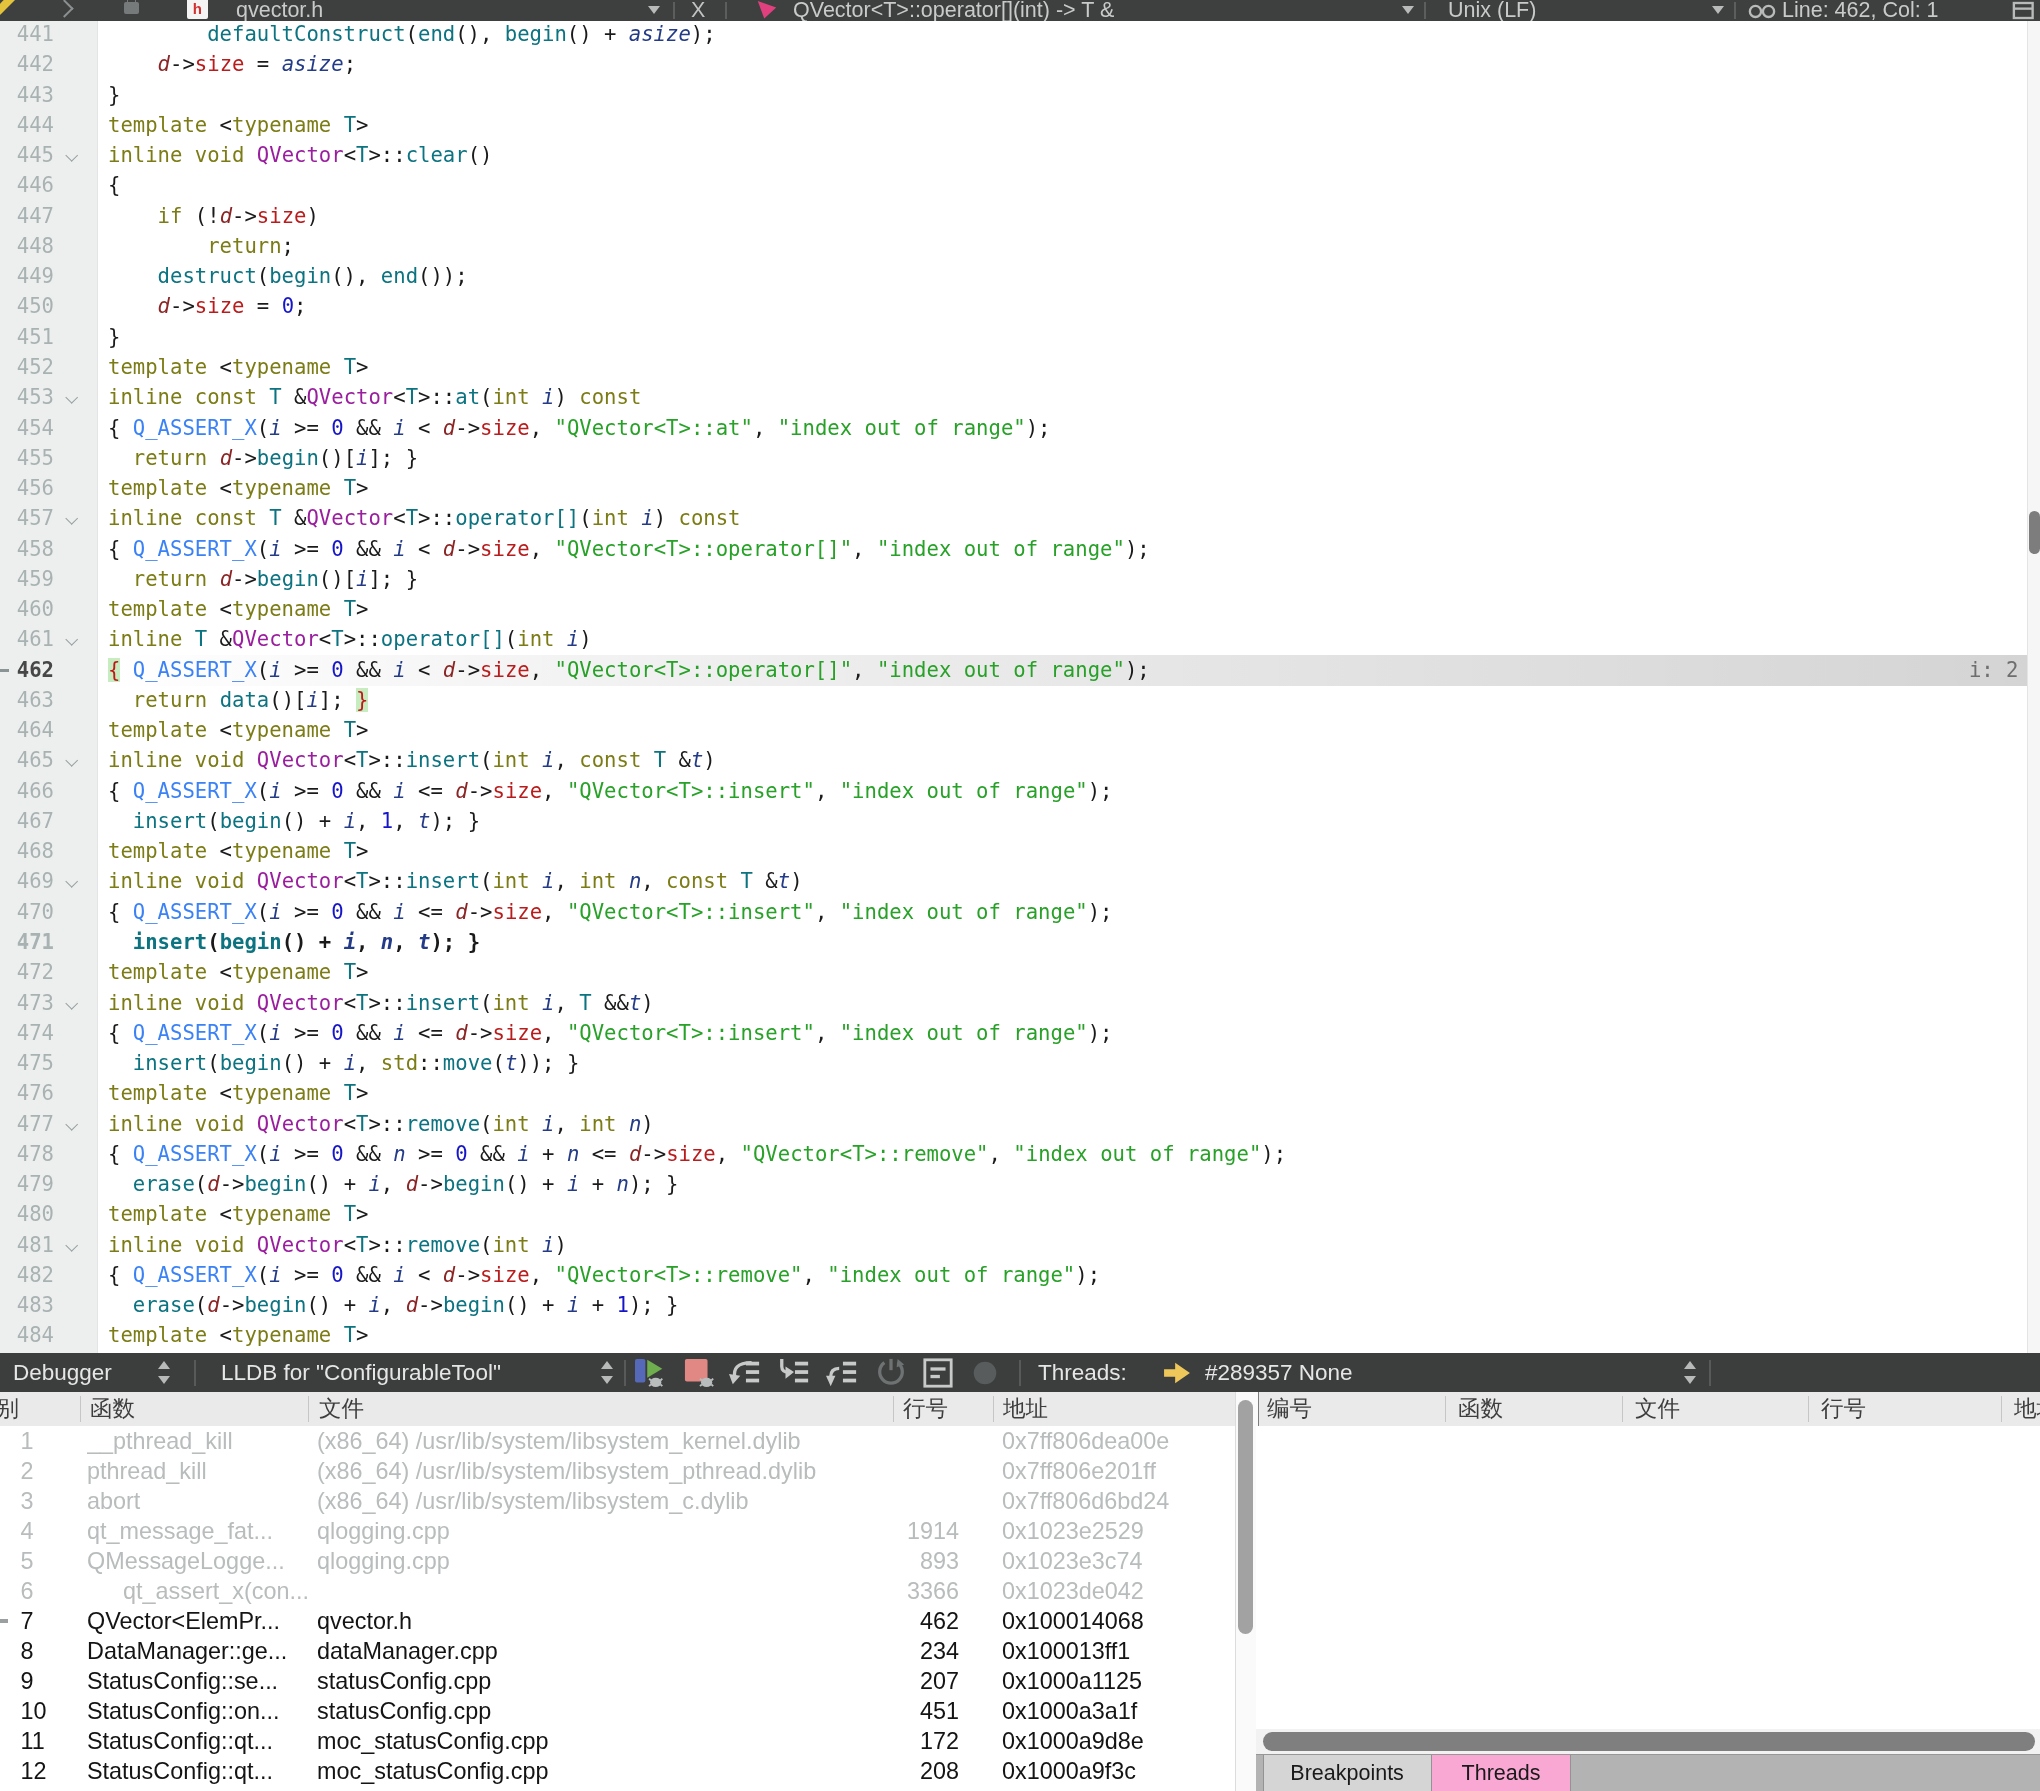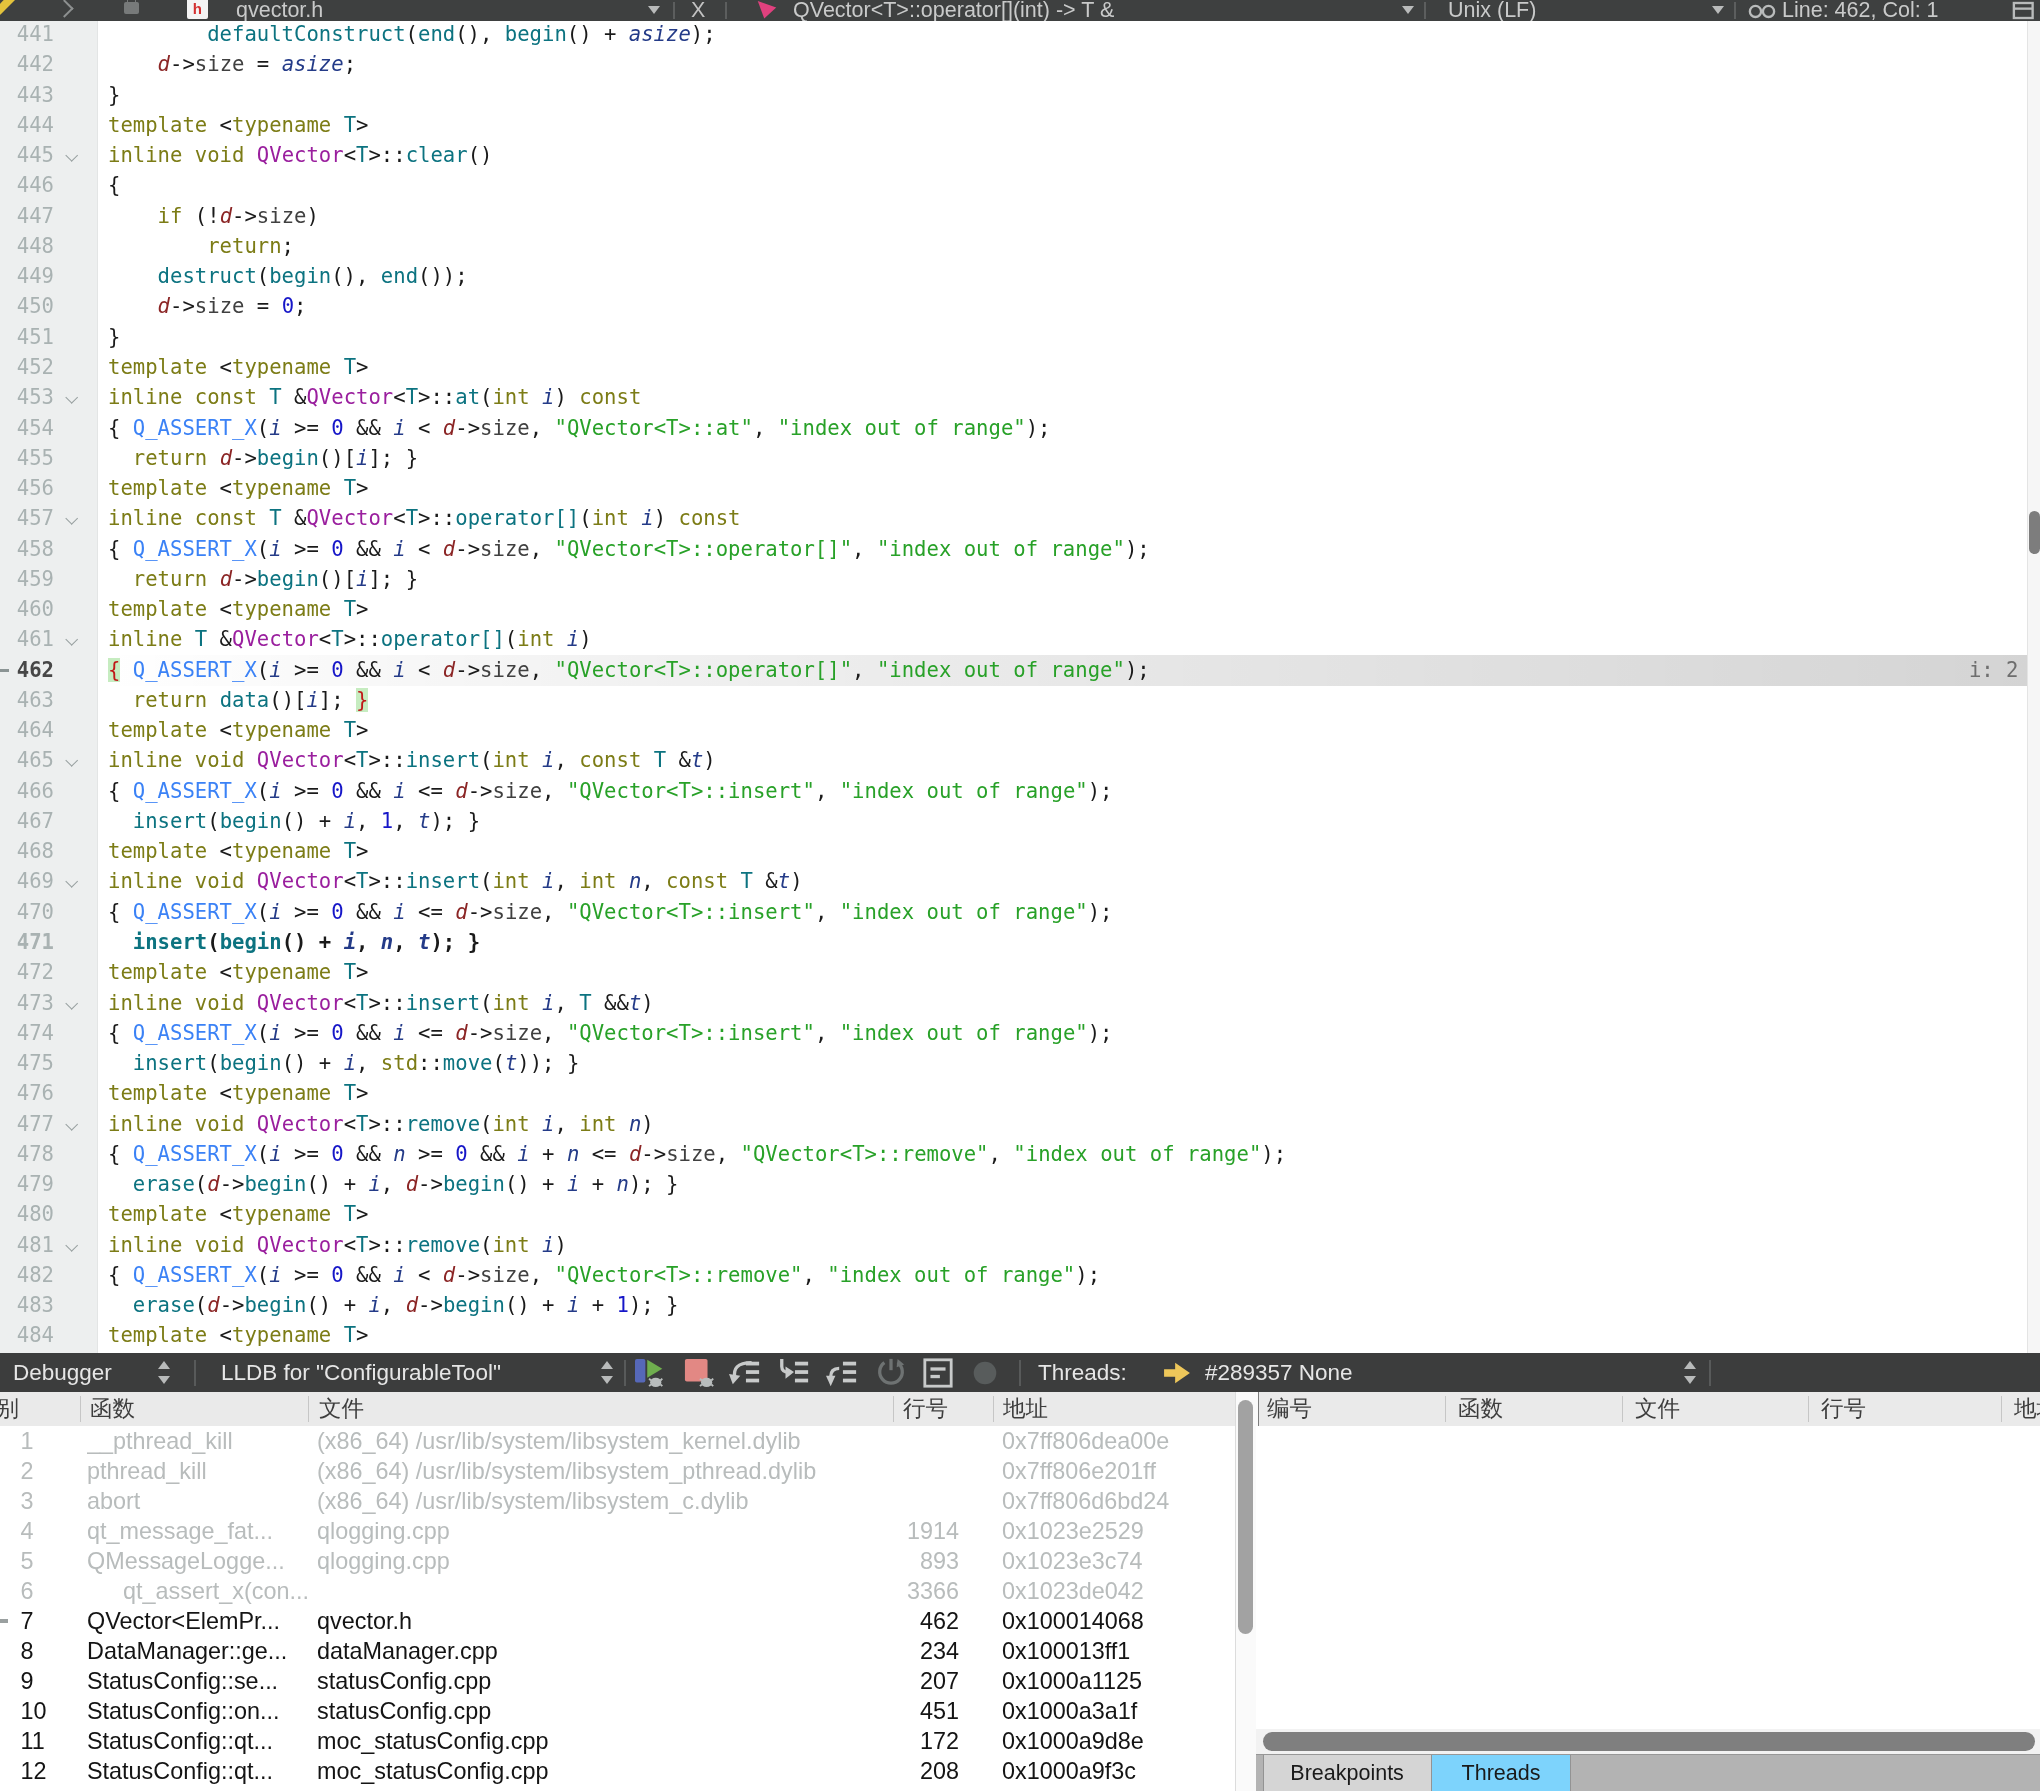--- a/index.html
+++ b/index.html
@@ -26,21 +26,21 @@
   .eline.current .num{color:#474747;font-weight:bold;}
   .eline .fold{position:absolute;left:67px;top:11.2px;width:8.4px;height:8.4px;border-right:1.9px solid #98a0a0;border-bottom:1.9px solid #98a0a0;transform:rotate(45deg);}
   .eline .src{position:absolute;left:108px;top:0;}
   .cl-bg{position:absolute;left:97px;right:14px;top:0;bottom:0;
          background:linear-gradient(to right, rgba(0,0,0,0) 0%, rgba(0,0,0,0.06) 30%, rgba(0,0,0,0.17) 100%);}
   .annot{position:absolute;right:22.5px;top:0;color:#6e6e6e;font-size:20.6px;
          font-family:"DejaVu Sans Mono","Liberation Mono",monospace;}
   .pc-dash{position:absolute;left:0;top:14px;width:9.4px;height:3.7px;background:#8b9494;}
   .tk-kw{color:#7c7c16;} .tk-fn{color:#0c7380;} .tk-tp{color:#0c7380;}
   .tk-type{color:#9a1f9e;} .tk-macro{color:#3b82f6;} .tk-str{color:#28a128;}
-  .tk-num{color:#1616c8;} .tk-field{color:#404040;}
+  .tk-num{color:#1616c8;} .tk-field{color:#b91c1c;}
   .tk-vf{color:#8b2525;font-style:italic;} .tk-vl{color:#243b88;font-style:italic;}
   .bh{background:#c6ecc0;color:#c01818;}
   .ed-scroll{position:absolute;right:0;top:0;width:13px;height:100%;background:#f6f6f6;border-left:0.9px solid #e4e4e4;}
   .ed-thumb{position:absolute;right:0.9px;top:490px;width:11.2px;height:43px;background:#7d7d7d;border-radius:5.6px;}
 
   
   .dbgbar{position:absolute;left:0;top:1353px;width:2041px;height:39px;background:#3c3d3d;border-bottom:0.9px solid #272727;overflow:hidden;}
   .db-text{position:absolute;top:0;height:39px;line-height:39px;color:#e6e6e6;font-size:22.5px;white-space:nowrap;}
   .db-sep{position:absolute;top:6.6px;width:1.9px;height:26px;background:#585a5a;}
   .stepper{position:absolute;top:8.4px;width:15px;height:22.5px;}
@@ -62,21 +62,21 @@
   .vscroll{position:absolute;left:1235px;top:1392px;width:21.5px;height:399px;background:#fafafa;border-left:0.9px solid #dcdcdc;border-right:1.9px solid #7e7e7e;}
   .vthumb{position:absolute;left:1.9px;top:7.5px;width:15px;height:234px;background:#a2a2a2;border-radius:7.5px;}
 
   
   .rpanel{position:absolute;left:1256px;top:1426px;width:784px;height:303px;background:#ffffff;}
   .hscroll{position:absolute;left:1256px;top:1729px;width:784px;height:25px;background:#f2f2f2;}
   .hthumb{position:absolute;left:6.6px;top:2.8px;width:772px;height:19px;background:#7f7f7f;border-radius:9.4px;}
   .tabbar{position:absolute;left:1256px;top:1754px;width:784px;height:37px;background:#b3b3b3;border-top:0.9px solid #979797;}
   .tab{position:absolute;top:0;height:37px;line-height:37px;text-align:center;font-size:21.5px;color:#1a1a1a;border-right:0.9px solid #939393;box-sizing:border-box;}
   .tab.sel{background:#d5d5d5;border-left:0.9px solid #939393;}
-  .tab.unsel{background:#7dd3fc;}
+  .tab.unsel{background:#f9a8d4;}
 </style>
 </head>
 <body>
 
 <div id="app">
 
   <div class="topbar">
     <span class="pencil"></span>
     <span class="chev" style="left:58px"></span>
     <span class="lock"></span>

